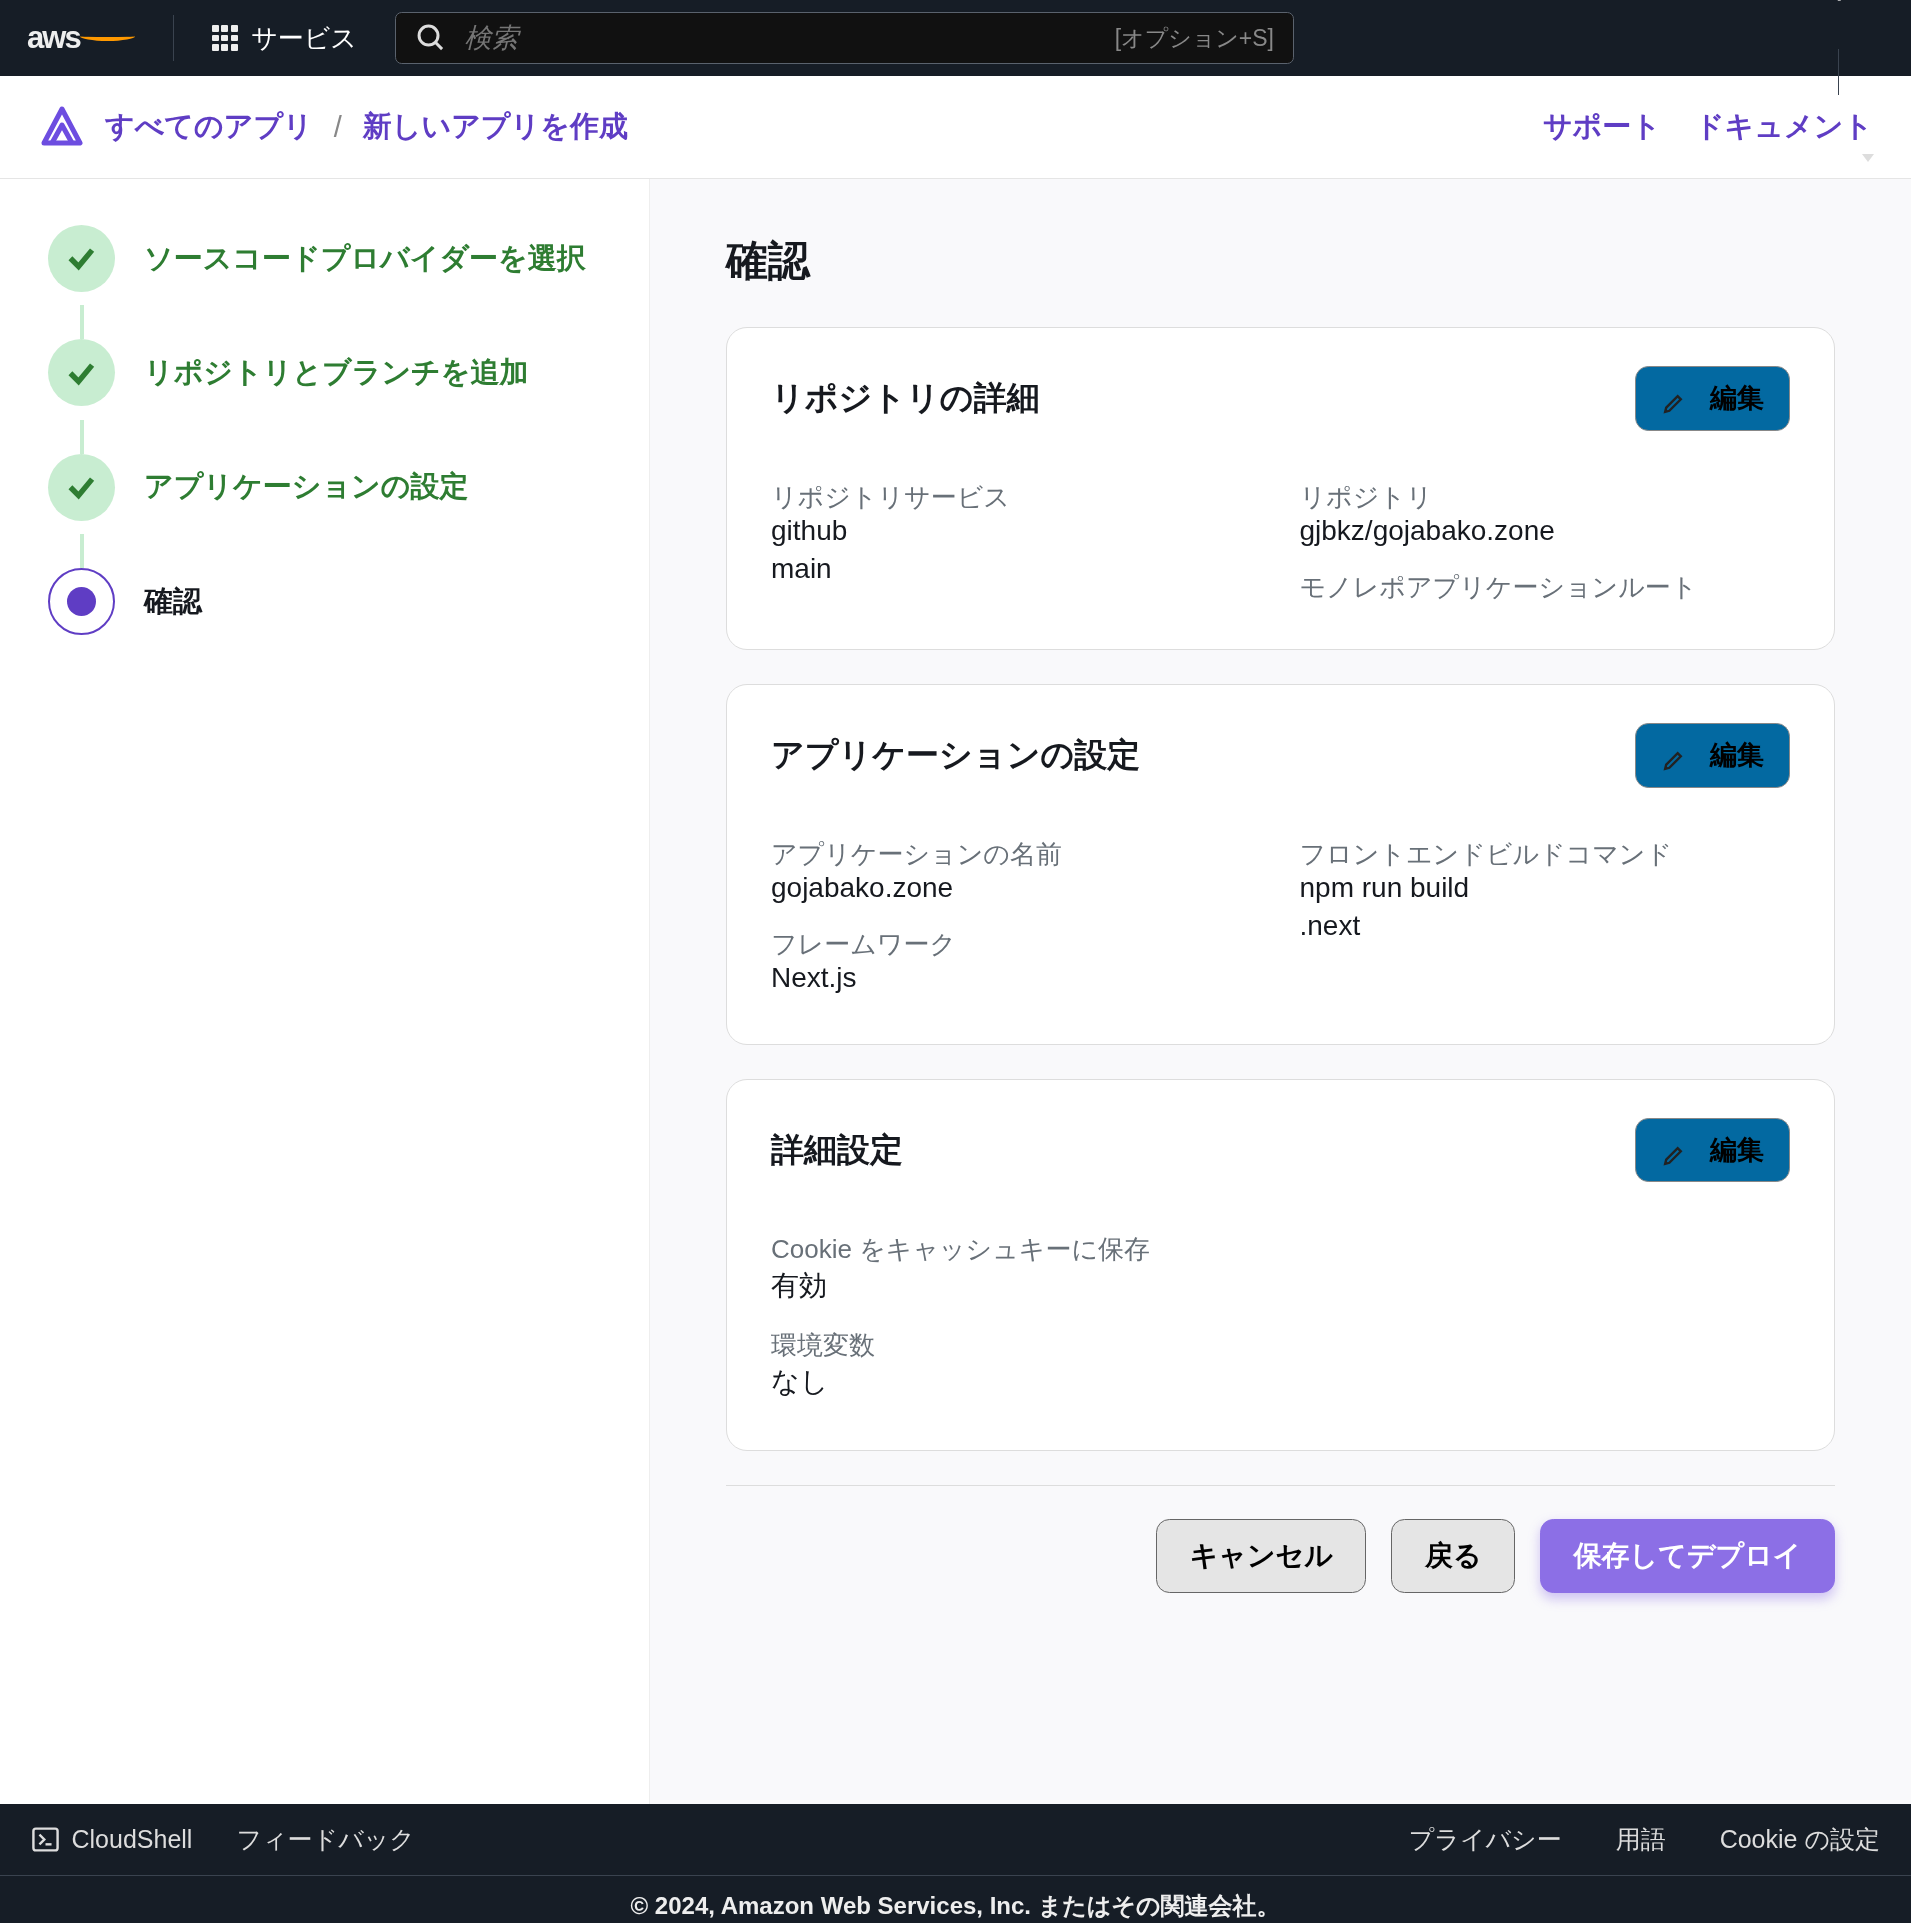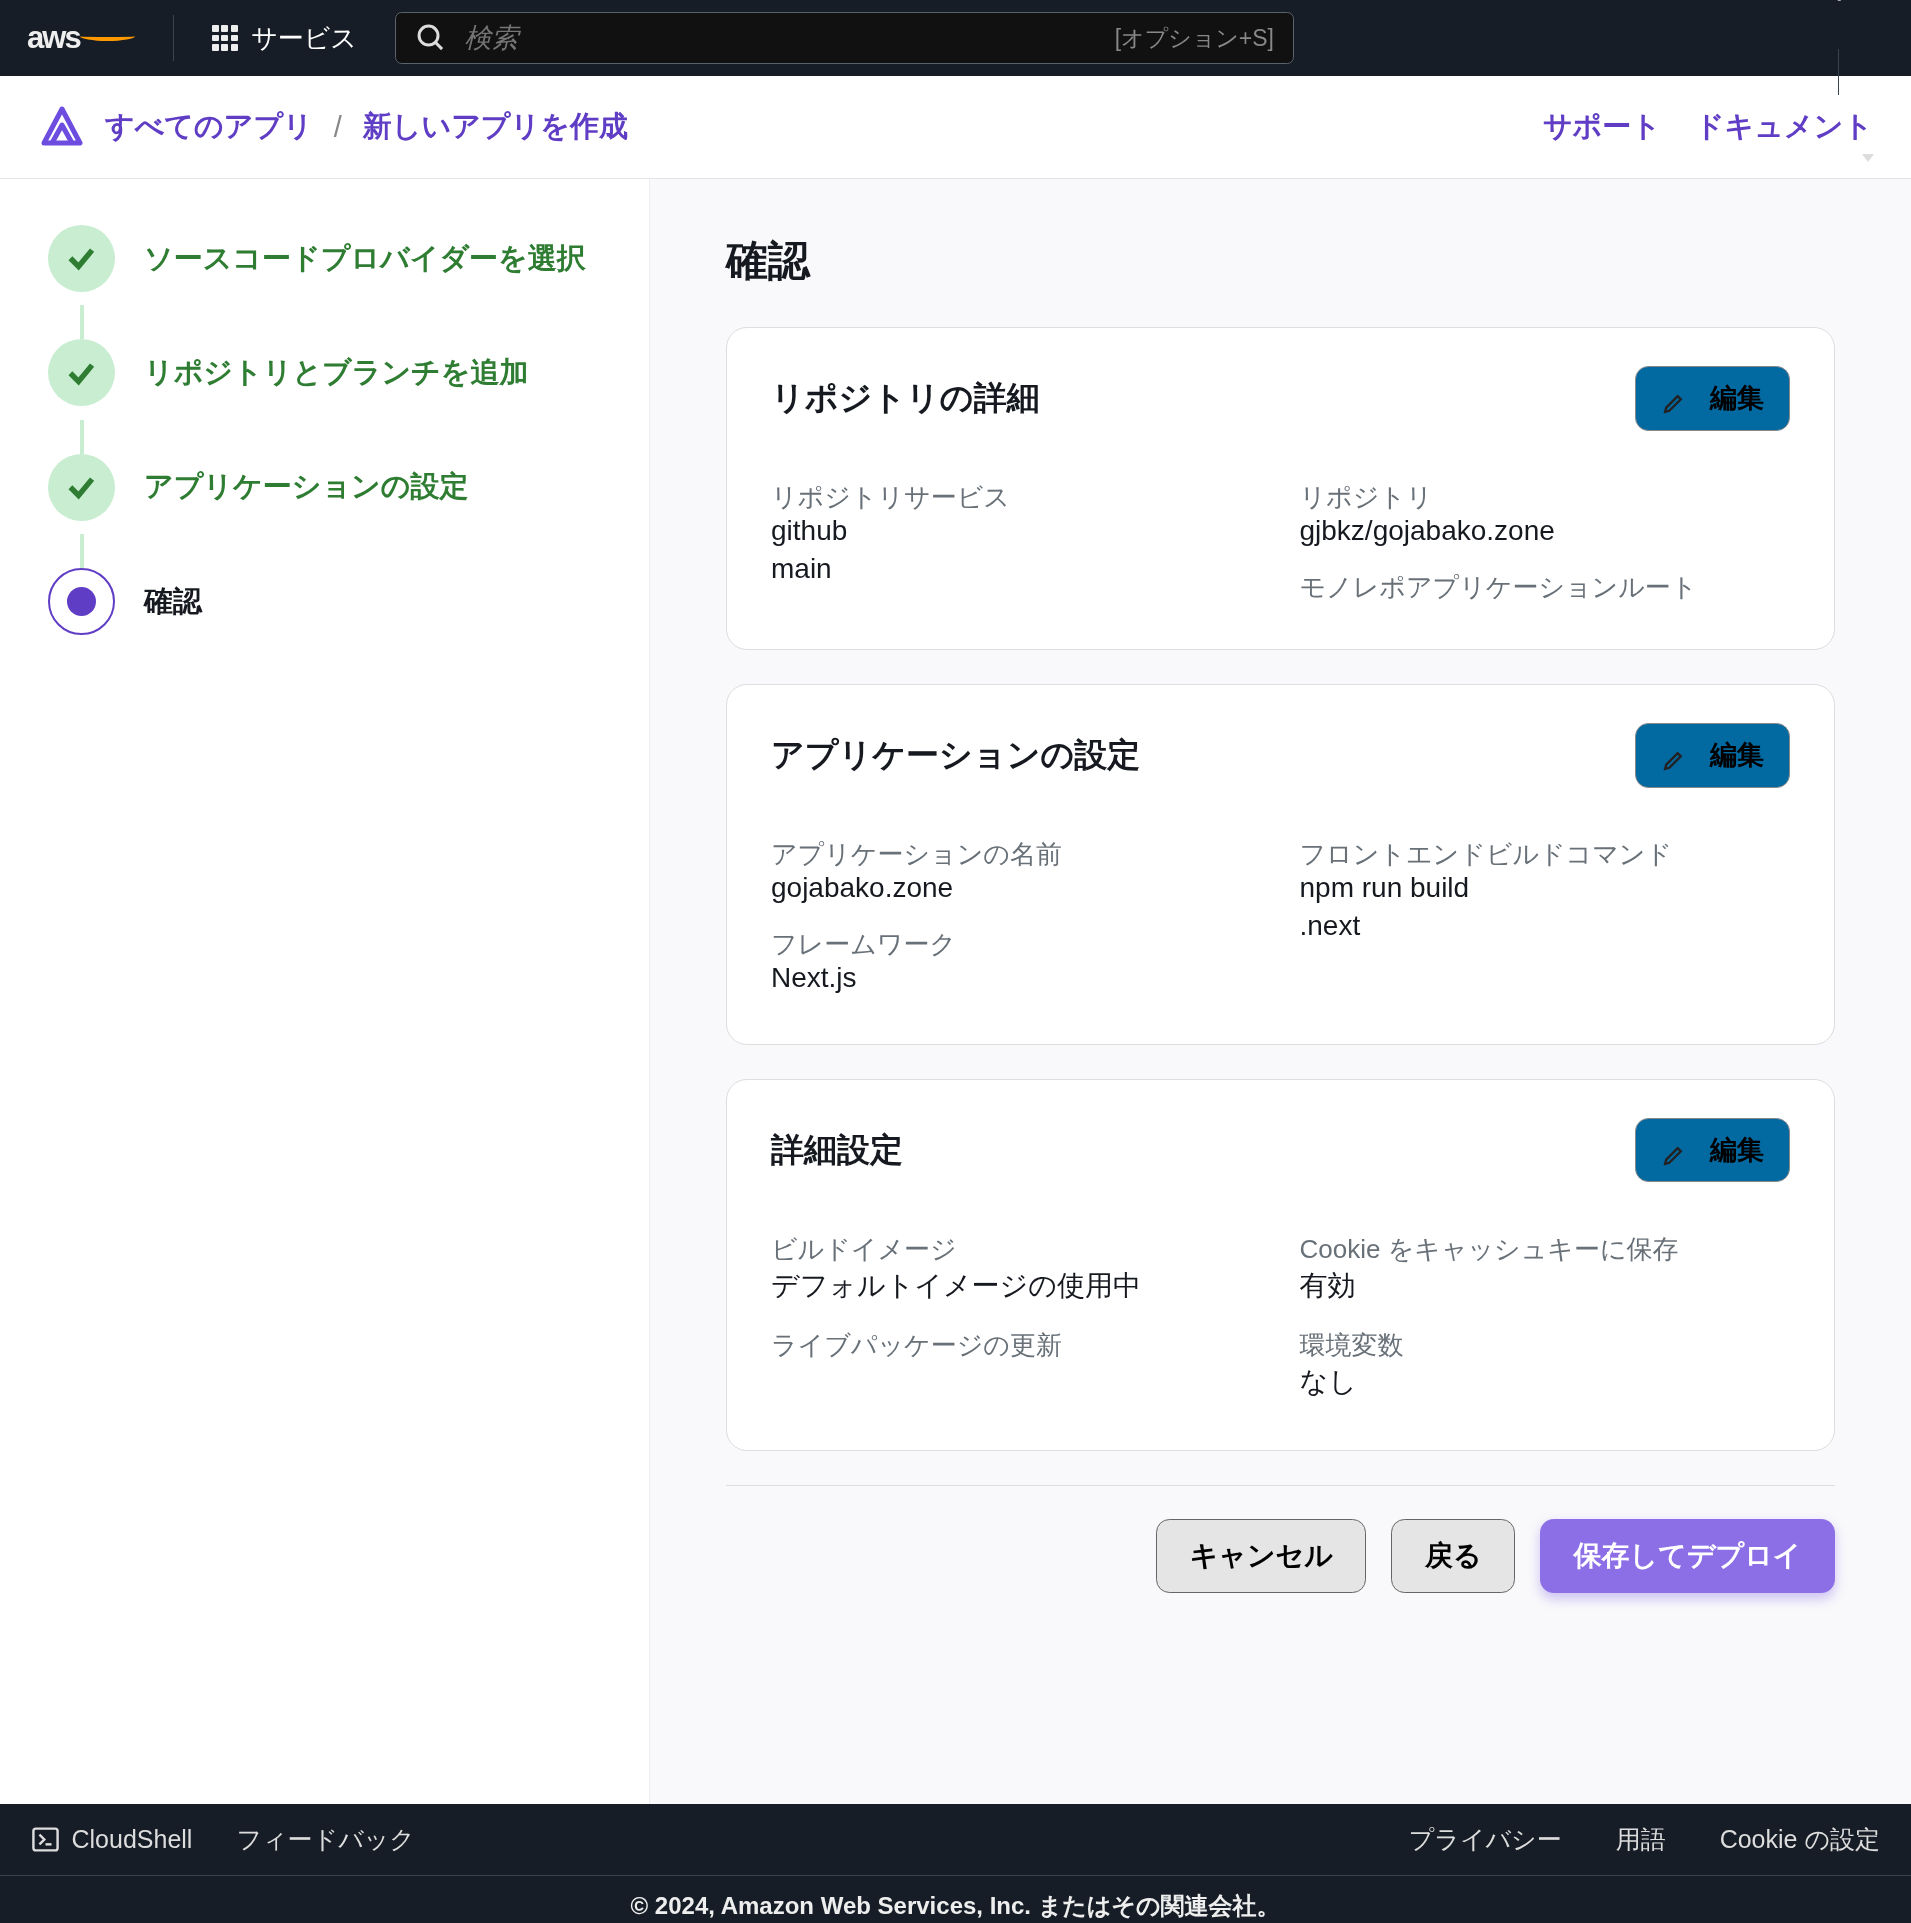--- a/index.html
+++ b/index.html
@@ -254,25 +254,20 @@
         <div class="card-title">詳細設定</div>
         <button class="edit-btn">
           <svg viewBox="0 0 24 24">
               <path d="M4 20l4-1 11-11-3-3L5 16l-1 4z"></path>
             </svg>
           <span>編集</span>
         </button>
       </div>
       <div class="kv-grid">
         <div>
-          <div class="kv-label">ビルドイメージ</div>
-          <div class="kv-value">デフォルトイメージの使用中</div>
-          <div class="kv-label">ライブパッケージの更新</div>
-        </div>
-        <div>
           <div class="kv-label">Cookie をキャッシュキーに保存</div>
           <div class="kv-value">有効</div>
           <div class="kv-label">環境変数</div>
           <div class="kv-value">なし</div>
         </div>
       </div>
     </div>
 
     <div class="actions">
       <button class="btn">キャンセル</button>

